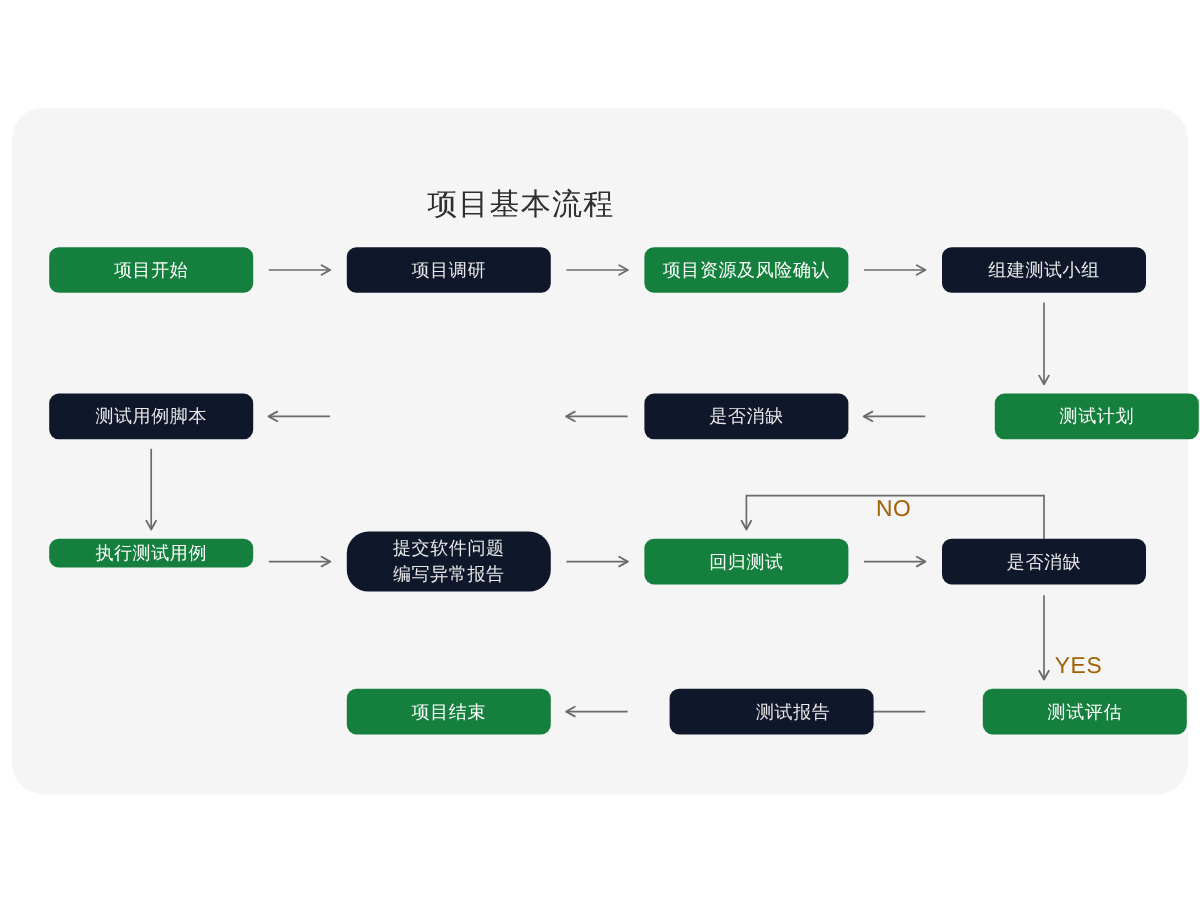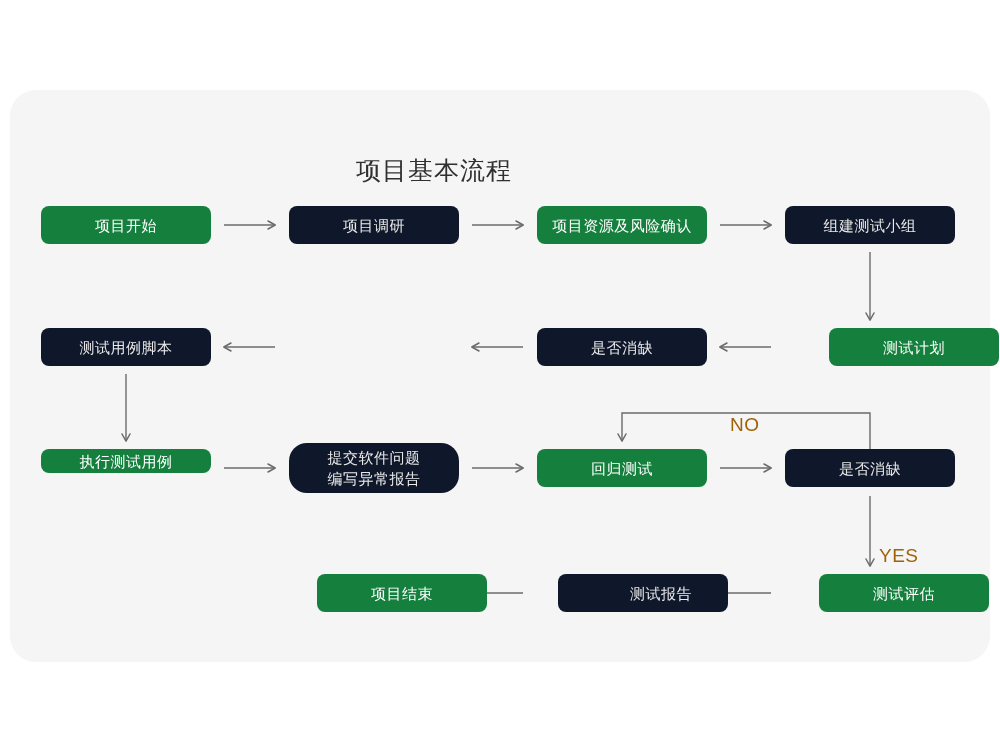--- a/index.html
+++ b/index.html
@@ -116,18 +116,18 @@
   <div class="node gray" style="left:41px;top:328px;width:170px;height:38px;">测试用例脚本</div>
 
   <div class="node purple" style="left:41px;top:449px;width:170px;height:24px;">执行测试用例</div>
   <div class="node gray" style="left:289px;top:443px;width:170px;height:50px;border-radius:18px;">提交软件问题
 编写异常报告</div>
   <div class="node purple" style="left:537px;top:449px;width:170px;height:38px;">回归测试</div>
   <div class="node gray" style="left:785px;top:449px;width:170px;height:38px;text-align:right;">是否消缺</div>
 
   <div class="node purple" style="left:819px;top:574px;width:170px;height:38px;">测试评估</div>
   <div class="node gray" style="left:558px;top:574px;width:170px;height:38px;padding-left:36px;">测试报告</div>
-  <div class="node purple" style="left:289px;top:574px;width:170px;height:38px;margin-left:28px;">项目结束</div>
+  <div class="node purple" style="left:289px;top:574px;width:170px;height:38px;">项目结束</div>
 
   <div class="edge-label" style="left:730px;top:414px;">NO</div>
   <div class="edge-label" style="left:879px;top:521px;margin-top:24px;">YES</div>
 
 </div>
 
 </body></html>

